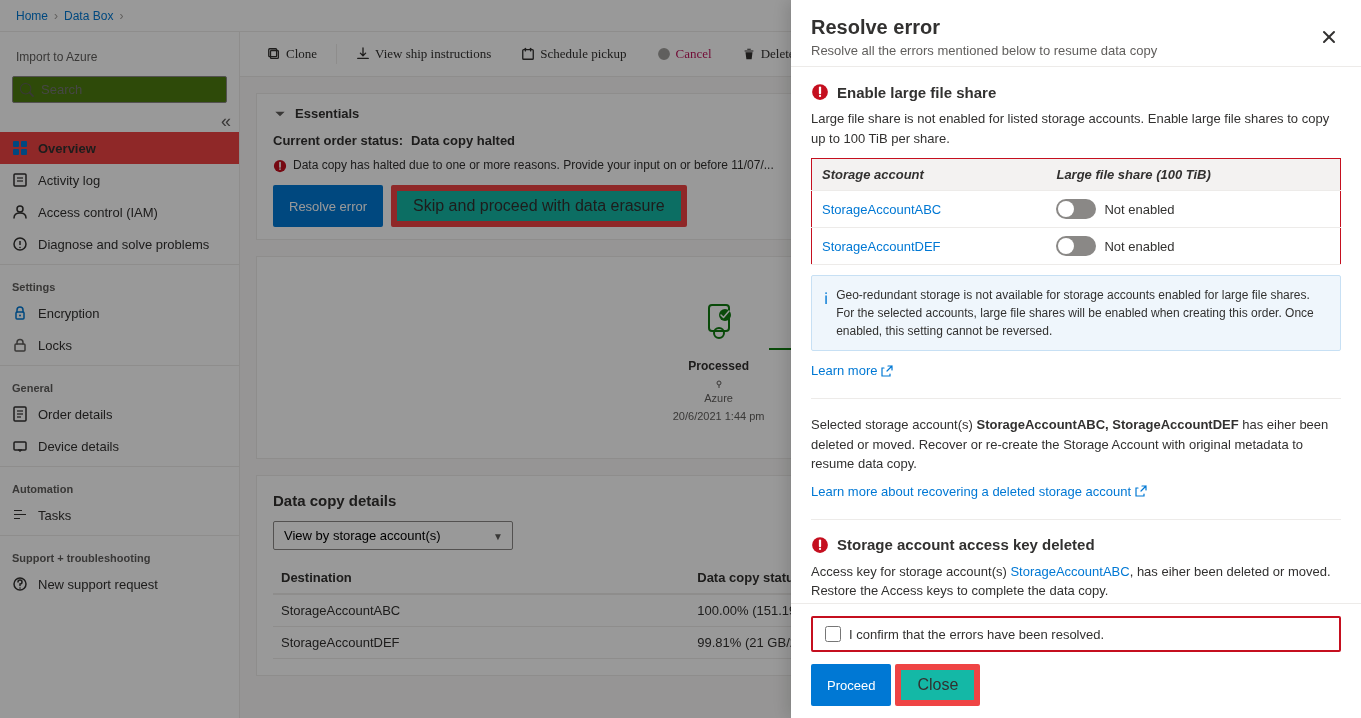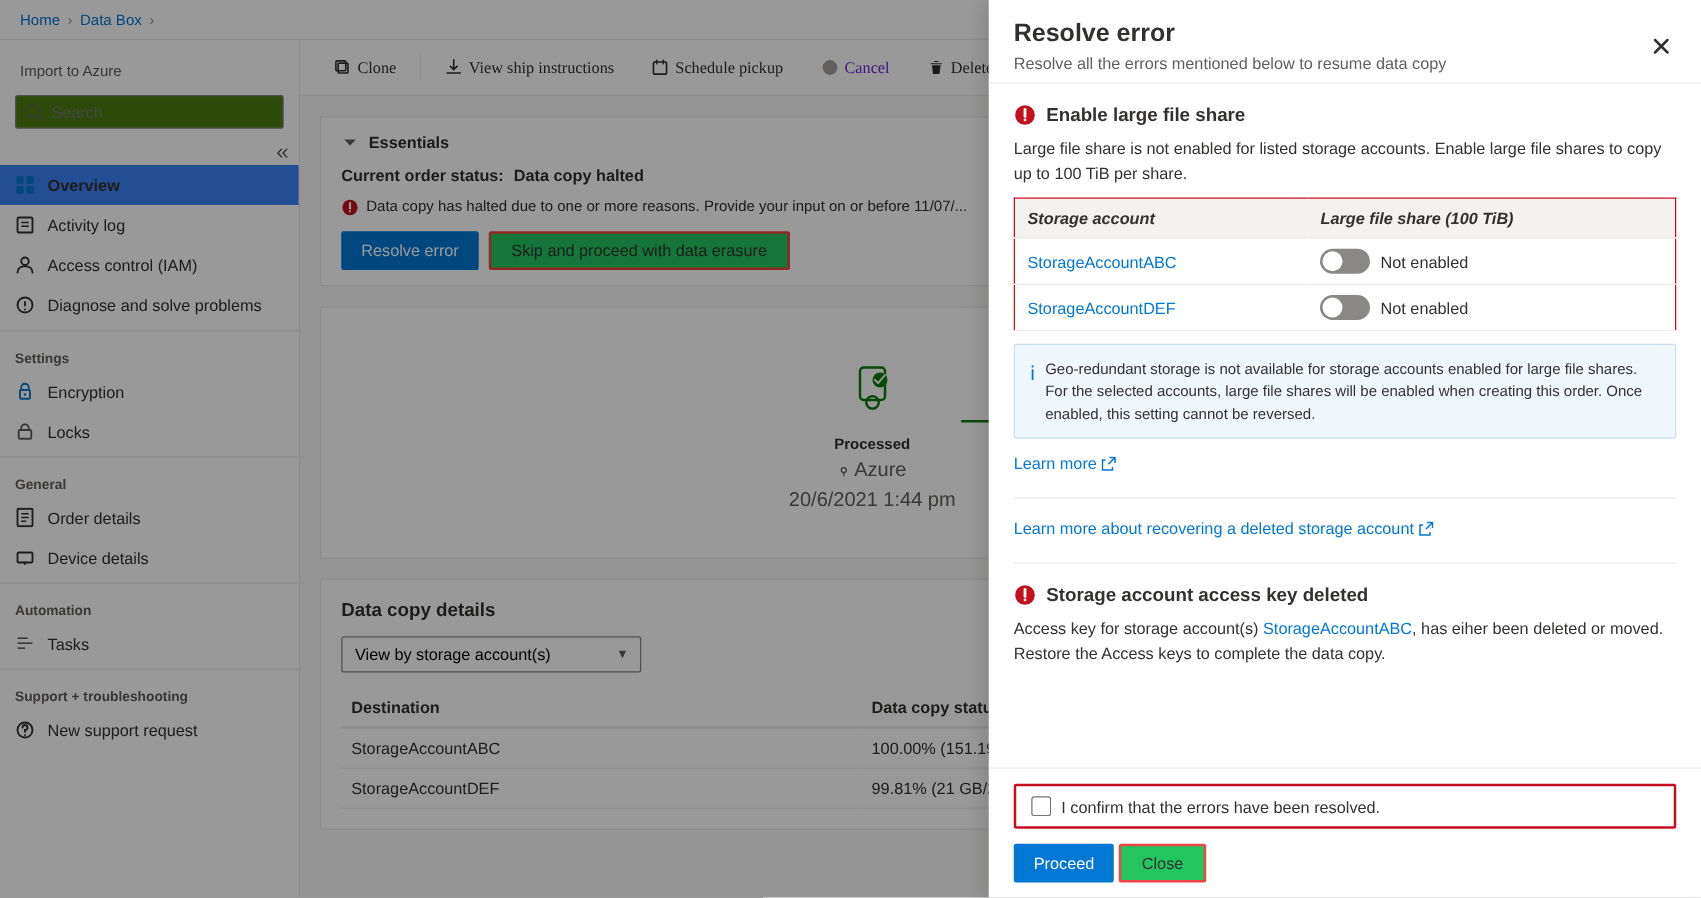--- a/index.html
+++ b/index.html
@@ -15,57 +15,57 @@
     
     .sidebar { width: 240px; min-width: 240px; background: #fff; border-right: 1px solid #edebe9; overflow-y: auto; padding-top: 0; }
     .sidebar-header { padding: 12px 16px 4px; }
     .sidebar-title { font-size: 18px; font-weight: 600; color: #323130; }
     .sidebar-subtitle { font-size: 12px; color: #605e5c; margin-top: 2px; }
     .sidebar-search { padding: 8px 12px; }
     .sidebar-search input { width: 100%; padding: 5px 8px 5px 28px; border: 1px solid #8a8886; border-radius: 2px; font-size: 13px; outline: none; background: #4d7c0f; }
     .sidebar-search .search-wrap { position: relative; }
     .sidebar-search .search-wrap svg { position: absolute; left: 8px; top: 50%; transform: translateY(-50%); width: 14px; height: 14px; fill: #605e5c; }
     .sidebar-nav-item { display: flex; align-items: center; padding: 8px 12px; gap: 10px; cursor: pointer; color: #323130; text-decoration: none; font-size: 13px; }
-    .sidebar-nav-item.active { background: #3b82f6; font-weight: 600; }
+    .sidebar-nav-item.active { background: #ef4444; font-weight: 600; }
     .sidebar-nav-item .nav-icon { width: 16px; height: 16px; flex-shrink: 0; }
     .sidebar-section-label { font-size: 11px; font-weight: 600; color: #605e5c; padding: 12px 12px 4px; text-transform: none; letter-spacing: 0; }
     .sidebar-divider { border: none; border-top: 1px solid #edebe9; margin: 4px 0; }
 
     
     .content { flex: 1; overflow: hidden; display: flex; flex-direction: column; }
     .toolbar { display: flex; align-items: center; padding: 8px 16px; gap: 8px; border-bottom: 1px solid #edebe9; background: #fff; }
     .toolbar-btn { display: flex; align-items: center; gap: 5px; padding: 5px 10px; background: transparent; border: 1px solid transparent; cursor: pointer; font-size: 13px; color: #323130; border-radius: 2px; font-family: Liberation Serif, serif; }
     .toolbar-btn svg { width: 14px; height: 14px; }
-    .toolbar-btn.disabled { color: #6d28d9; cursor: default; }
+    .toolbar-btn.disabled { color: #be185d; cursor: default; }
     .toolbar-btn.disabled svg { fill: #a19f9d; }
     .toolbar-sep { width: 1px; height: 20px; background: #edebe9; }
 
     .main-content { flex: 1; overflow: auto; padding: 16px; background: #faf9f8; }
 
     
     .essentials-section { background: #fff; border: 1px solid #edebe9; padding: 12px 16px; margin-bottom: 16px; }
     .essentials-header { display: flex; align-items: center; gap: 8px; font-size: 13px; font-weight: 600; margin-bottom: 12px; cursor: pointer; }
     .essentials-header svg { width: 14px; height: 14px; fill: #605e5c; }
 
     .status-row { display: flex; align-items: flex-start; gap: 8px; margin-bottom: 10px; }
     .status-label { font-weight: 600; }
     .status-value { font-weight: 700; color: #323130; }
     .error-row { display: flex; align-items: flex-start; gap: 6px; color: #323130; font-size: 12px; }
     .error-row svg { width: 14px; height: 14px; flex-shrink: 0; margin-top: 1px; }
 
     .action-buttons { display: flex; gap: 8px; margin-top: 12px; }
     .btn-primary { background: #0078d4; color: #fff; border: none; padding: 6px 16px; cursor: pointer; font-size: 13px; border-radius: 2px; }
-    .btn-default { background: #22c55e; color: #323130; border: 2px solid #ef4444; padding: 6px 16px; cursor: pointer; font-size: 13px; border-radius: 2px; }
+    .btn-default { background: #14b8a6; color: #323130; border: 6px solid #ef4444; padding: 6px 16px; cursor: pointer; font-size: 16px; border-radius: 2px; }
 
     
     .progress-diagram { display: flex; align-items: center; justify-content: center; padding: 20px 0; gap: 0; }
     .progress-step { display: flex; flex-direction: column; align-items: center; gap: 6px; }
     .progress-step .step-icon { width: 60px; height: 60px; display: flex; align-items: center; justify-content: center; }
     .progress-step .step-label { font-size: 12px; font-weight: 600; color: #323130; }
-    .progress-step .step-sub { font-size: 16px; color: #605e5c; display: flex; align-items: center; gap: 3px; }
+    .progress-step .step-sub { font-size: 11px; color: #605e5c; display: flex; align-items: center; gap: 3px; flex-direction: column; }
     .progress-step .step-sub svg { width: 10px; height: 10px; fill: #605e5c; }
     .progress-connector { display: flex; align-items: center; padding: 0 4px; margin-top: -18px; }
     .progress-connector .line { width: 60px; height: 2px; background: #107c10; }
 
     
     .section-card { background: #fff; border: 1px solid #edebe9; padding: 16px; margin-bottom: 16px; }
     .section-title { font-size: 15px; font-weight: 600; margin-bottom: 12px; }
     .select-wrap { position: relative; display: inline-block; margin-bottom: 12px; }
     .select-wrap select { padding: 6px 32px 6px 10px; border: 1px solid #8a8886; border-radius: 2px; font-size: 13px; background: #fff; appearance: none; cursor: pointer; min-width: 240px; }
     .select-wrap::after { content: '▼'; position: absolute; right: 10px; top: 50%; transform: translateY(-50%); font-size: 10px; pointer-events: none; color: #605e5c; }
@@ -458,20 +458,23 @@
         <span>Learn more</span>
         <svg viewBox="0 0 12 12">
             <path d="M7 1h4v4M11 1L6 6M3 3H1v8h8V9" stroke="#0078d4" stroke-width="1.2" fill="none" stroke-linecap="round"></path>
           </svg>
       </a>
     </div>
 
     <hr class="error-divider">
 
     <div class="error-section">
+      <div class="error-desc">
+        <span>Selected storage account(s) </span><strong>StorageAccountABC, StorageAccountDEF</strong><span> has eiher been deleted or moved. Recover or re-create the Storage Account with original metadata to resume data copy.</span>
+      </div>
       <a href="#" class="learn-more-link">
         <span>Learn more about recovering a deleted storage account</span>
         <svg viewBox="0 0 12 12">
             <path d="M7 1h4v4M11 1L6 6M3 3H1v8h8V9" stroke="#0078d4" stroke-width="1.2" fill="none" stroke-linecap="round"></path>
           </svg>
       </a>
     </div>
 
     <hr class="error-divider">
 

